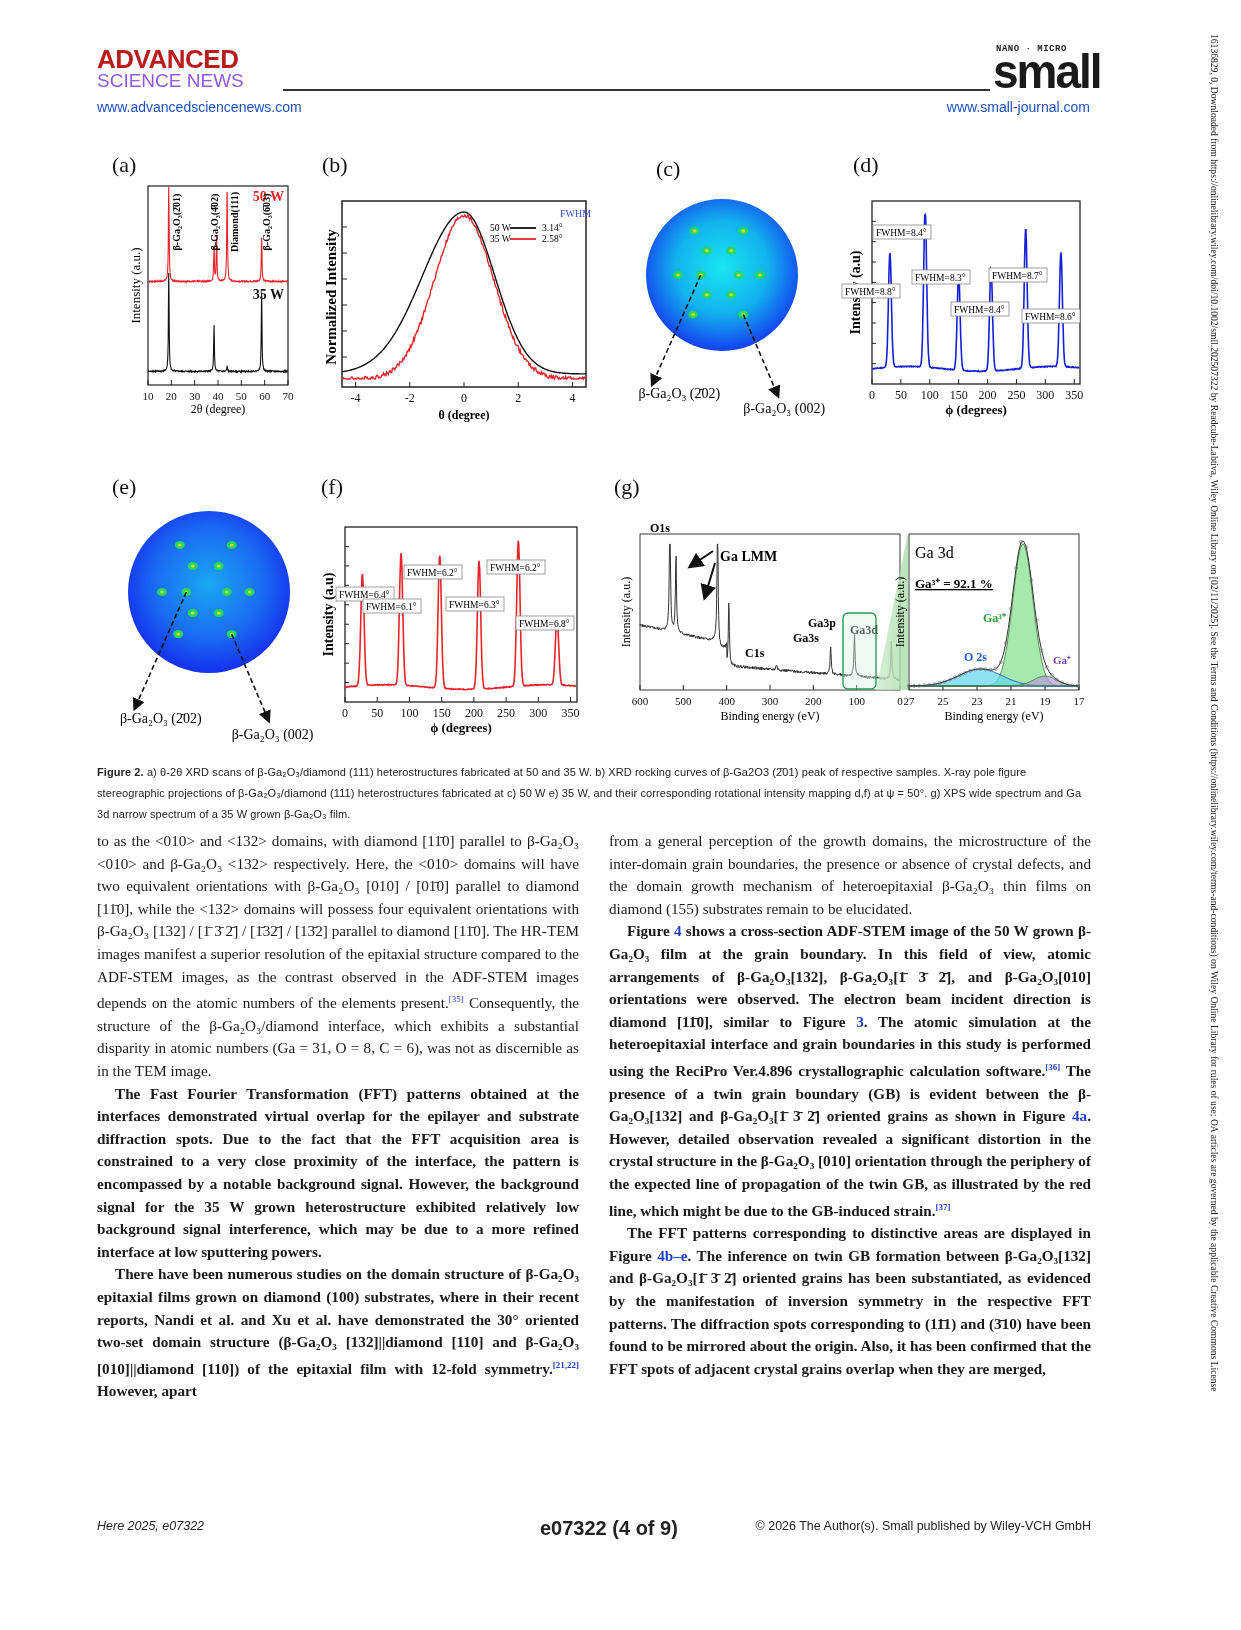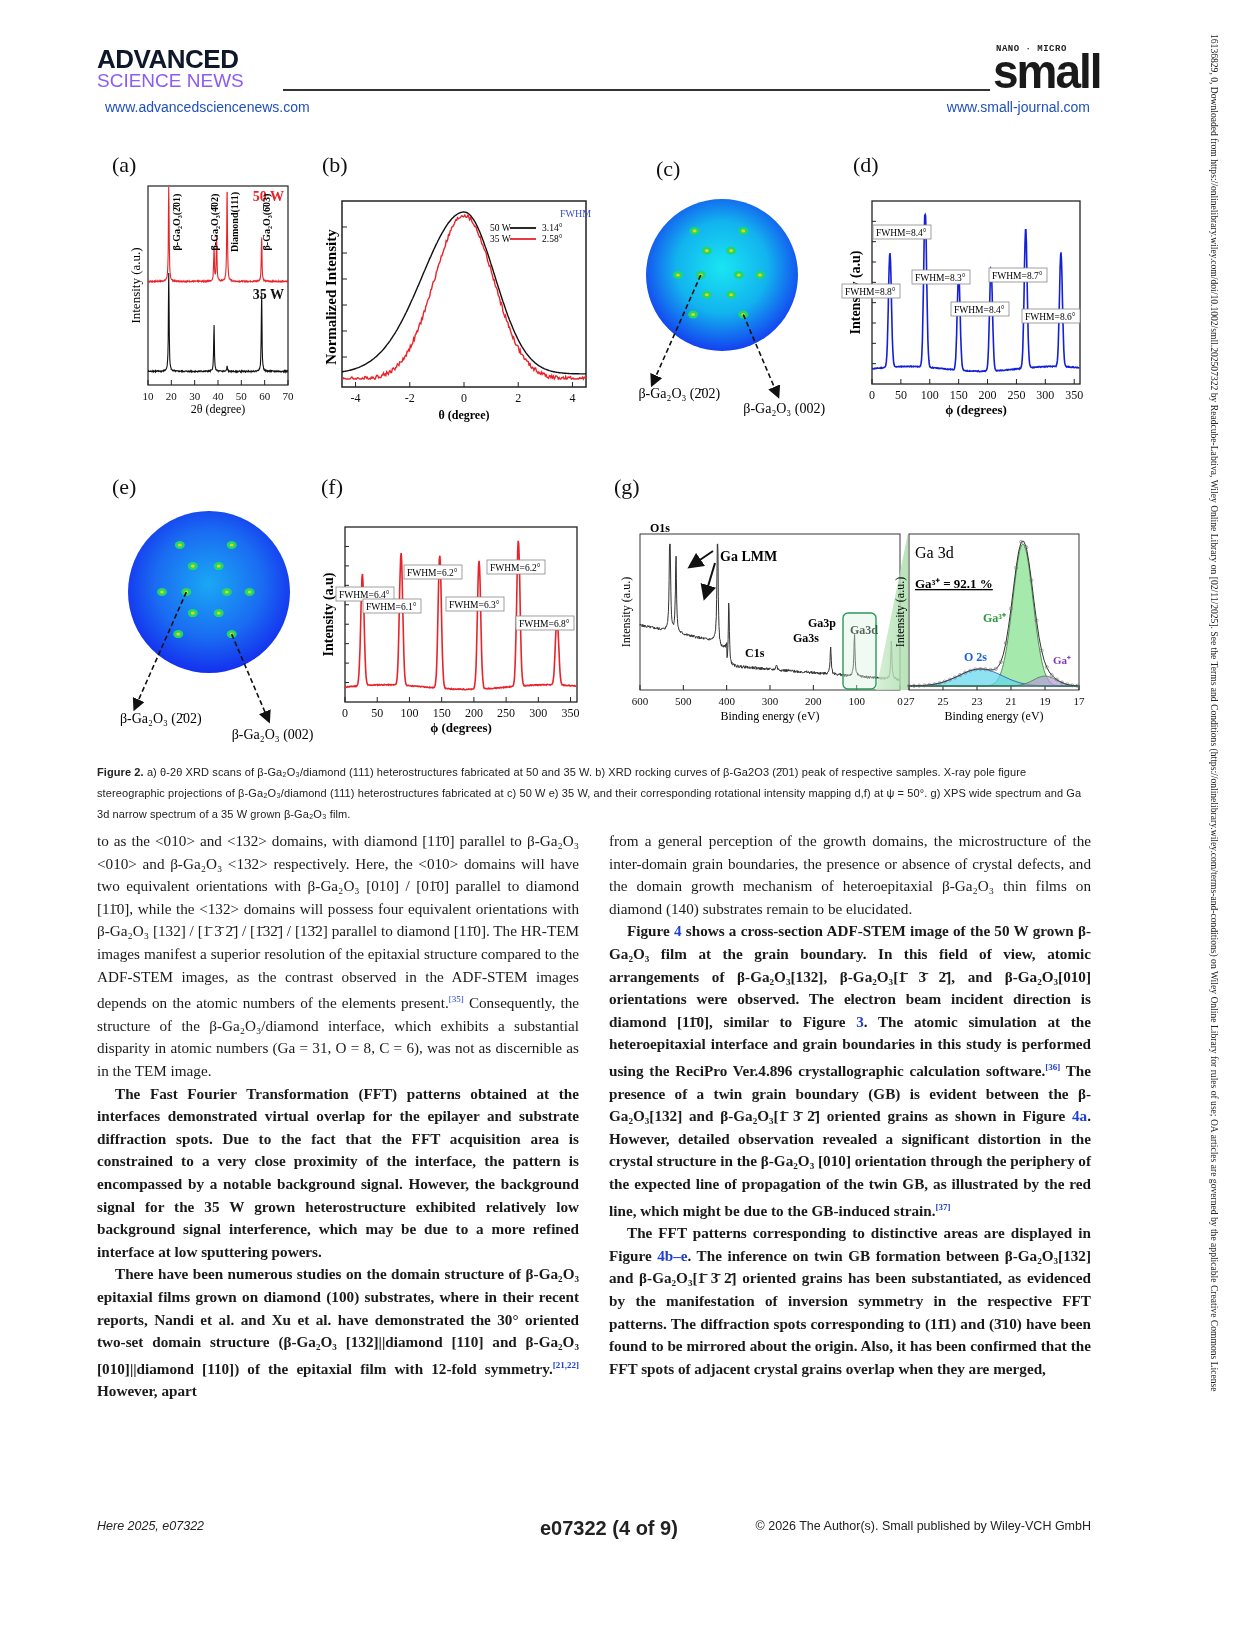--- a/index.html
+++ b/index.html
@@ -1,25 +1,25 @@
 <!DOCTYPE html>
 <html><head>
 <meta charset="utf-8">
 <style>
   html,body{margin:0;padding:0;background:#fff;}
   body{width:1241px;height:1630px;position:relative;overflow:hidden;font-family:"Liberation Serif",serif;color:#111;}
   .abs{position:absolute;}
   
-  .logo-adv{left:97px;top:46px;font-family:"Liberation Sans",sans-serif;font-weight:bold;font-size:26px;letter-spacing:-0.5px;line-height:26px;color:#0f172a;}
+  .logo-adv{left:97px;top:46px;font-family:"Liberation Sans",sans-serif;font-weight:bold;font-size:26px;letter-spacing:-0.5px;line-height:26px;color:#b91c1c;}
   .logo-sci{left:97px;top:71px;font-family:"Liberation Sans",sans-serif;font-size:19px;line-height:20px;color:#8b5cf6;}
   .hdr-rule{left:283px;top:89px;width:707px;height:2px;background:#333;}
   .logo-nano{left:996px;top:44px;font-family:Liberation Mono, monospace;font-weight:bold;font-size:9px;letter-spacing:0.5px;color:#222;}
   .logo-small{left:993px;top:48px;font-family:"Liberation Sans",sans-serif;font-weight:bold;font-size:46px;line-height:46px;letter-spacing:-2px;color:#1a1a1a;transform:scaleY(1.05);}
   .url{top:99px;font-family:"Liberation Sans",sans-serif;font-size:14px;color:#1f4fbf;}
-  .url-left{left:105px;}
+  .url-left{left:97px;}
   .url-right{right:151px;}
   
   .side{left:1208px;top:34px;transform-origin:0 0;transform:rotate(90deg) translateY(-12px);white-space:nowrap;font-size:9.6px;font-family:"Liberation Serif",serif;color:#222;width:1580px;}
   
   .plabel{font-size:22px;font-family:"Liberation Serif",serif;}
   svg text{font-family:"Liberation Serif",serif;}
   
   .caption{left:97px;top:762px;width:996px;font-family:"Liberation Sans",sans-serif;font-size:11px;line-height:21px;color:#222;letter-spacing:0.1px;}
   .caption b{font-weight:bold;}
   
@@ -374,20 +374,20 @@
   <b>Figure 2.</b><span> a) θ-2θ XRD scans of β-Ga₂O₃/diamond (111) heterostructures fabricated at 50 and 35 W. b) XRD rocking curves of β-Ga2O3 (2̄01) peak of respective samples. X-ray pole figure stereographic projections of β-Ga₂O₃/diamond (111) heterostructures fabricated at c) 50 W e) 35 W, and their corresponding rotational intensity mapping d,f) at ψ = 50°. g) XPS wide spectrum and Ga 3d narrow spectrum of a 35 W grown β-Ga₂O₃ film.</span>
 </div>
 
 <div class="abs col col-left">
   <p><span>to as the &lt;010&gt; and &lt;132&gt; domains, with diamond [11̄0] parallel to β-Ga₂O₃ &lt;010&gt; and β-Ga₂O₃ &lt;132&gt; respectively. Here, the &lt;010&gt; domains will have two equivalent orientations with β-Ga₂O₃ [010] / [01̄0] parallel to diamond [11̄0], while the &lt;132&gt; domains will possess four equivalent orientations with β-Ga₂O₃ [132] / [1̄ 3̄ 2̄] / [1̄32̄] / [13̄2] parallel to diamond [11̄0]. The HR-TEM images manifest a superior resolution of the epitaxial structure compared to the ADF-STEM images, as the contrast observed in the ADF-STEM images depends on the atomic numbers of the elements present.</span><a class="ref"><sup>[35]</sup></a><span> Consequently, the structure of the β-Ga₂O₃/diamond interface, which exhibits a substantial disparity in atomic numbers (Ga = 31, O = 8, C = 6), was not as discernible as in the TEM image.</span></p>
   <p class="ind"><span>The Fast Fourier Transformation (FFT) patterns obtained at the interfaces demonstrated virtual overlap for the epilayer and substrate diffraction spots. Due to the fact that the FFT acquisition area is constrained to a very close proximity of the interface, the pattern is encompassed by a notable background signal. However, the background signal for the 35 W grown heterostructure exhibited relatively low background signal interference, which may be due to a more refined interface at low sputtering powers.</span></p>
   <p class="ind"><span>There have been numerous studies on the domain structure of β-Ga₂O₃ epitaxial films grown on diamond (100) substrates, where in their recent reports, Nandi et al. and Xu et al. have demonstrated the 30° oriented two-set domain structure (β-Ga₂O₃ [132]||diamond [110] and β-Ga₂O₃ [010]||diamond [110]) of the epitaxial film with 12-fold symmetry.</span><a class="ref"><sup>[21,22]</sup></a><span> However, apart</span></p>
 </div>
 
 <div class="abs col col-right">
-  <p><span>from a general perception of the growth domains, the microstructure of the inter-domain grain boundaries, the presence or absence of crystal defects, and the domain growth mechanism of heteroepitaxial β-Ga₂O₃ thin films on diamond (140) substrates remain to be elucidated.</span></p>
+  <p><span>from a general perception of the growth domains, the microstructure of the inter-domain grain boundaries, the presence or absence of crystal defects, and the domain growth mechanism of heteroepitaxial β-Ga₂O₃ thin films on diamond (155) substrates remain to be elucidated.</span></p>
   <p class="ind"><b>Figure</b> <a class="ref">4</a><span> shows a cross-section ADF-STEM image of the 50 W grown β-Ga₂O₃ film at the grain boundary. In this field of view, atomic arrangements of β-Ga₂O₃[132], β-Ga₂O₃[1̄ 3̄ 2̄], and β-Ga₂O₃[010] orientations were observed. The electron beam incident direction is diamond [11̄0], similar to Figure </span><a class="ref">3</a><span>. The atomic simulation at the heteroepitaxial interface and grain boundaries in this study is performed using the ReciPro Ver.4.896 crystallographic calculation software.</span><a class="ref"><sup>[36]</sup></a><span> The presence of a twin grain boundary (GB) is evident between the β-Ga₂O₃[132] and β-Ga₂O₃[1̄ 3̄ 2̄] oriented grains as shown in Figure </span><a class="ref">4a</a><span>. However, detailed observation revealed a significant distortion in the crystal structure in the β-Ga₂O₃ [010] orientation through the periphery of the expected line of propagation of the twin GB, as illustrated by the red line, which might be due to the GB-induced strain.</span><a class="ref"><sup>[37]</sup></a></p>
   <p class="ind"><span>The FFT patterns corresponding to distinctive areas are displayed in Figure </span><a class="ref">4b–e</a><span>. The inference on twin GB formation between β-Ga₂O₃[132] and β-Ga₂O₃[1̄ 3̄ 2̄] oriented grains has been substantiated, as evidenced by the manifestation of inversion symmetry in the respective FFT patterns. The diffraction spots corresponding to (11̄1) and (3̄10) have been found to be mirrored about the origin. Also, it has been confirmed that the FFT spots of adjacent crystal grains overlap when they are merged,</span></p>
 </div>
 
 <div class="abs foot foot-left">Here 2025, e07322</div>
 <div class="abs foot foot-mid">e07322 (4 of 9)</div>
 <div class="abs foot foot-right">© 2026 The Author(s). Small published by Wiley-VCH GmbH</div>
 
 </body></html>

